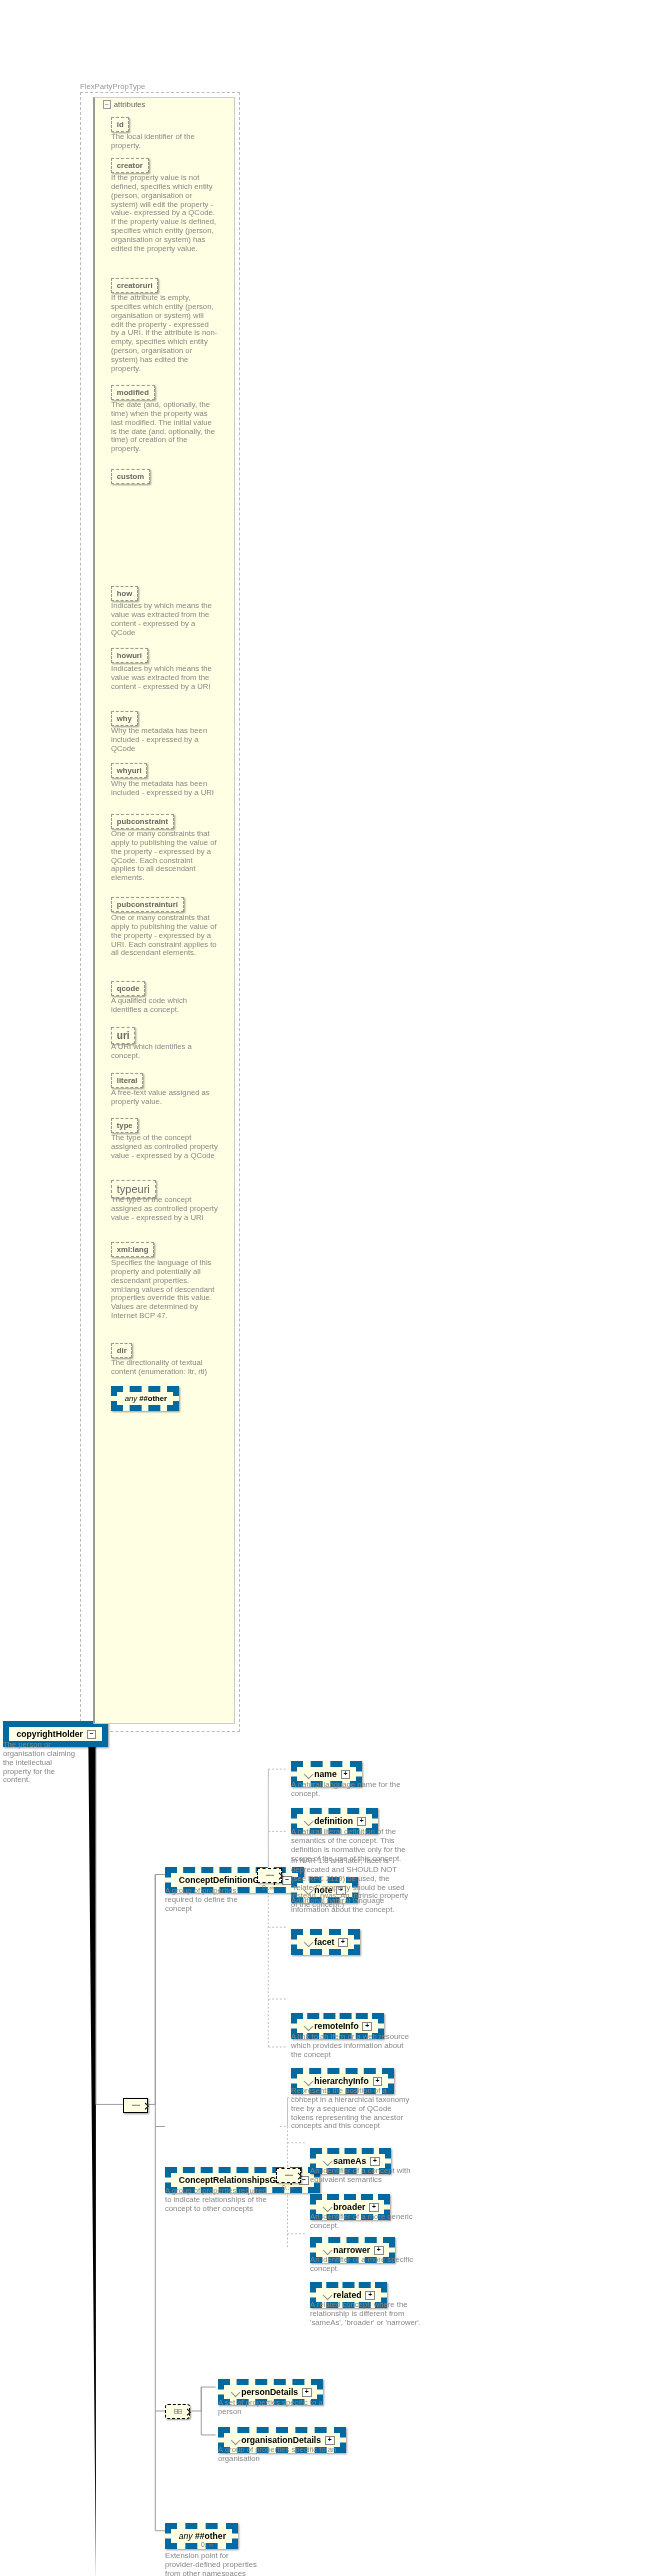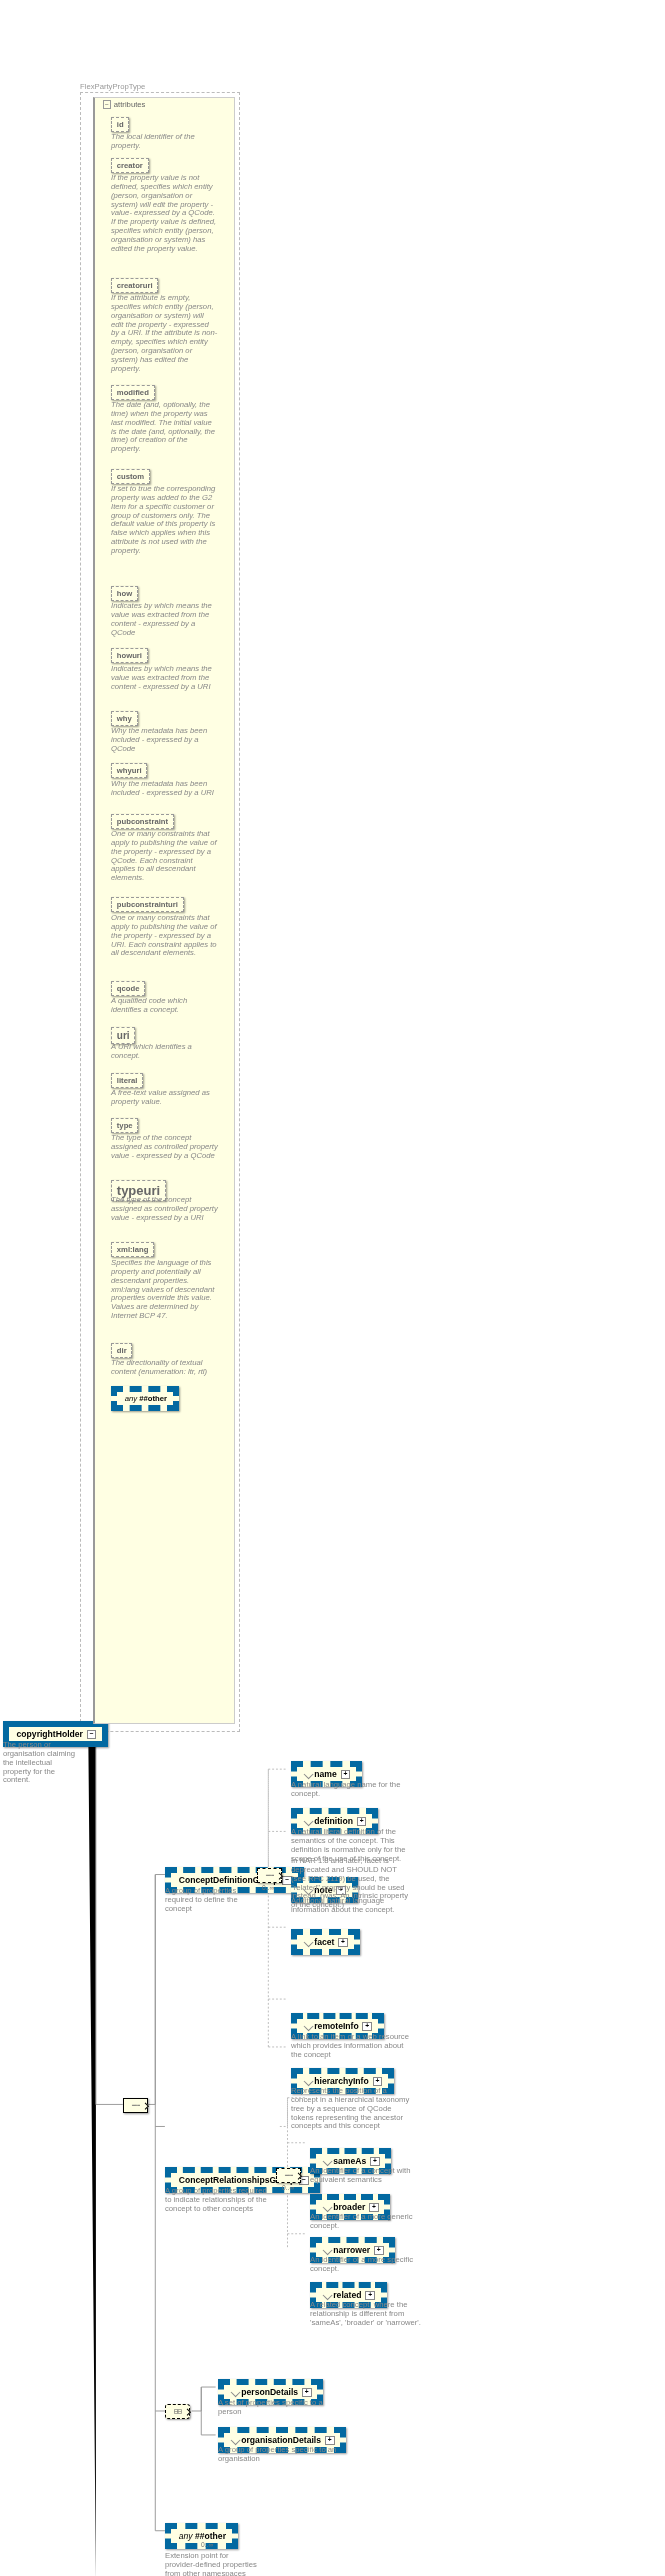--- a/index.html
+++ b/index.html
@@ -3,21 +3,21 @@
 <meta charset="utf-8">
 <style>
 html,body{margin:0;padding:0;background:#fff;font-family:Arial,Helvetica,sans-serif;font-size:7.7px;color:#666;}
 .canvas{position:relative;width:582px;height:2576px;margin-top:40px;}
 .box{position:absolute;border:6px solid #0369a1;background:#ffffe3;box-shadow:1px 1px 1.9px rgba(0,0,0,0.4);padding:1.9px 5.7px 1.9px 7.7px;font-weight:bold;font-size:8.6px;color:#000;white-space:nowrap;}
 .box .expand{display:inline-block;width:7.7px;height:7.7px;border:1px solid #888;font-size:6.7px;line-height:6.7px;text-align:center;margin-left:3.8px;vertical-align:middle;background:#fff;}
 .box .tick{display:inline-block;width:5.7px;height:5.7px;border-left:1.9px solid #888;border-bottom:1.9px solid #888;transform:rotate(-45deg);margin-right:2.9px;vertical-align:middle;}
 .dashed{border-style:dashed;}
 .attrbox{border:1px dashed #999;background:#ffffe3;padding:1.9px 4.8px;font-style:normal;font-size:7.7px;color:#666;white-space:nowrap;}
 .desc{position:absolute;font-size:7.7px;color:#888;line-height:1.15;width:105px;}
-.desc-w{width:107px;font-style:italic;}
+.desc-w{width:107px;}
 .desc-n{width:120px;}
 .connector-seq{position:absolute;width:23px;height:13.4px;border:1px solid #000;background:#ffffe3;font-size:7.7px;text-align:center;line-height:13.4px;box-shadow:1px 1px 1.9px rgba(0,0,0,0.4);font-family:monospace;letter-spacing:-1px;}
 .connector-seq::after{content:"";position:absolute;right:-1px;top:50%;width:3.8px;height:3.8px;border-right:1px solid #000;border-top:1px solid #000;transform:translateY(-50%) rotate(45deg);background:#ffffe3;}
 .connector-seq.dashed{border-style:dashed;}
 .card{position:absolute;font-size:6.7px;color:#777;}
 .typelabel{position:absolute;font-size:7.7px;color:#999;}
 .outer-frame{position:absolute;border:1px dashed #bbb;background:transparent;}
 .inner-frame{position:absolute;border:1px solid #ccc;border-left:2.9px double #999;background:#ffffe3;}
 .attr-header{position:absolute;font-size:7.7px;color:#666;}
 svg.connlines{position:absolute;left:0;top:0;width:666px;height:2576px;pointer-events:none;}
@@ -54,21 +54,20 @@
 <div class="attrbox box dashed" style="left:111px;top:118px;font-weight:bold;font-size:7.7px;">creator</div>
 <div class="desc desc-w" style="left:111px;top:134px;">If the property value is not defined, specifies which entity (person, organisation or system) will edit the property -value- expressed by a QCode. If the property value is defined, specifies which entity (person, organisation or system) has edited the property value.</div>
 
 <div class="attrbox box dashed" style="left:111px;top:238px;font-weight:bold;font-size:7.7px;">creatoruri</div>
 <div class="desc desc-w" style="left:111px;top:254px;">If the attribute is empty, specifies which entity (person, organisation or system) will edit the property - expressed by a URI. If the attribute is non-empty, specifies which entity (person, organisation or system) has edited the property.</div>
 
 <div class="attrbox box dashed" style="left:111px;top:345px;font-weight:bold;font-size:7.7px;">modified</div>
 <div class="desc desc-w" style="left:111px;top:361px;">The date (and, optionally, the time) when the property was last modified. The initial value is the date (and, optionally, the time) of creation of the property.</div>
 
 <div class="attrbox box dashed" style="left:111px;top:429px;font-weight:bold;font-size:7.7px;">custom</div>
-<div class="desc desc-w" style="left:111px;top:445px;">If set to true the corresponding property was added to the G2 Item for a specific customer or group of customers only. The default value of this property is false which applies when this attribute is not used with the property.</div>
 
 <div class="attrbox box dashed" style="left:111px;top:546px;font-weight:bold;font-size:7.7px;">how</div>
 <div class="desc desc-w" style="left:111px;top:562px;">Indicates by which means the value was extracted from the content - expressed by a QCode</div>
 
 <div class="attrbox box dashed" style="left:111px;top:608px;font-weight:bold;font-size:7.7px;">howuri</div>
 <div class="desc desc-w" style="left:111px;top:625px;">Indicates by which means the value was extracted from the content - expressed by a URI</div>
 
 <div class="attrbox box dashed" style="left:111px;top:671px;font-weight:bold;font-size:7.7px;">why</div>
 <div class="desc desc-w" style="left:111px;top:687px;">Why the metadata has been included - expressed by a QCode</div>
 
@@ -86,21 +85,21 @@
 
 <div class="attrbox box dashed" style="left:111px;top:987px;font-weight:bold;font-size:10px;">uri</div>
 <div class="desc desc-w" style="left:111px;top:1003px;">A URI which identifies a concept.</div>
 
 <div class="attrbox box dashed" style="left:111px;top:1033px;font-weight:bold;font-size:7.7px;">literal</div>
 <div class="desc desc-w" style="left:111px;top:1049px;">A free-text value assigned as property value.</div>
 
 <div class="attrbox box dashed" style="left:111px;top:1078px;font-weight:bold;font-size:7.7px;">type</div>
 <div class="desc desc-w" style="left:111px;top:1094px;">The type of the concept assigned as controlled property value - expressed by a QCode</div>
 
-<div class="attrbox box dashed" style="left:111px;top:1140px;font-weight:bold;font-size:13px;">typeuri</div>
+<div class="attrbox box dashed" style="left:111px;top:1140px;font-weight:normal;font-size:11px;">typeuri</div>
 <div class="desc desc-w" style="left:111px;top:1156px;">The type of the concept assigned as controlled property value - expressed by a URI</div>
 
 <div class="attrbox box dashed" style="left:111px;top:1202px;font-weight:bold;font-size:7.7px;">xml:lang</div>
 <div class="desc desc-w" style="left:111px;top:1219px;">Specifies the language of this property and potentially all descendant properties. xml:lang values of descendant properties override this value. Values are determined by Internet BCP 47.</div>
 
 <div class="attrbox box dashed" style="left:111px;top:1303px;font-weight:bold;font-size:7.7px;">dir</div>
 <div class="desc desc-w" style="left:111px;top:1319px;">The directionality of textual content (enumeration: ltr, rtl)</div>
 
 <div class="box dashed" style="left:111px;top:1346px;font-weight:normal;font-size:7.7px;"><span style="font-style:italic;">any</span>&nbsp;<b>##other</b></div>
 

